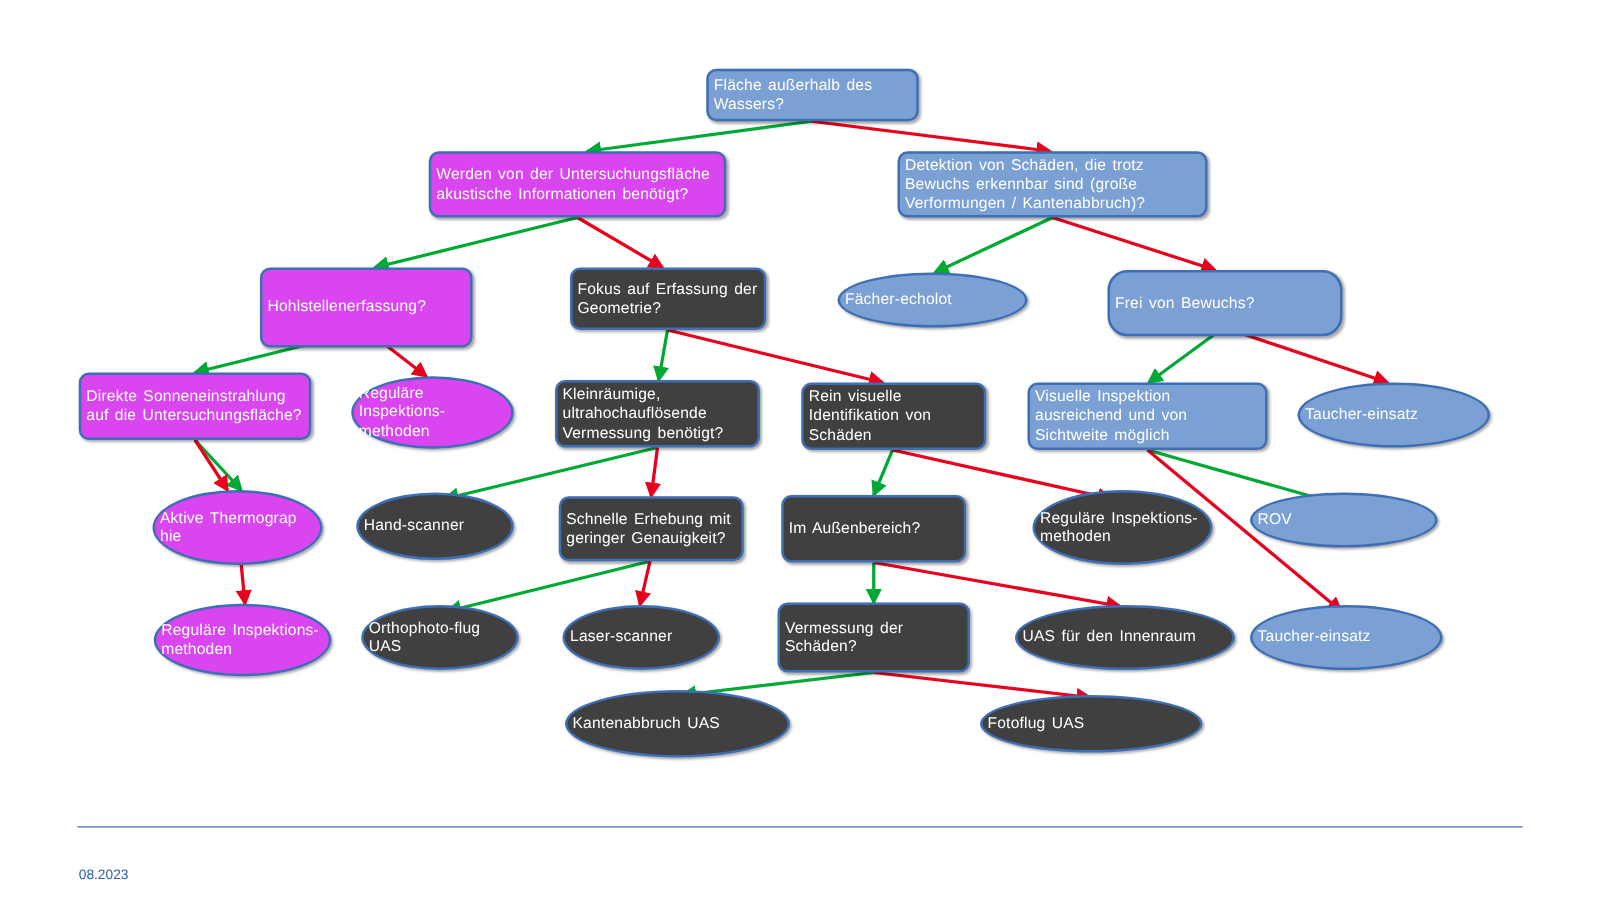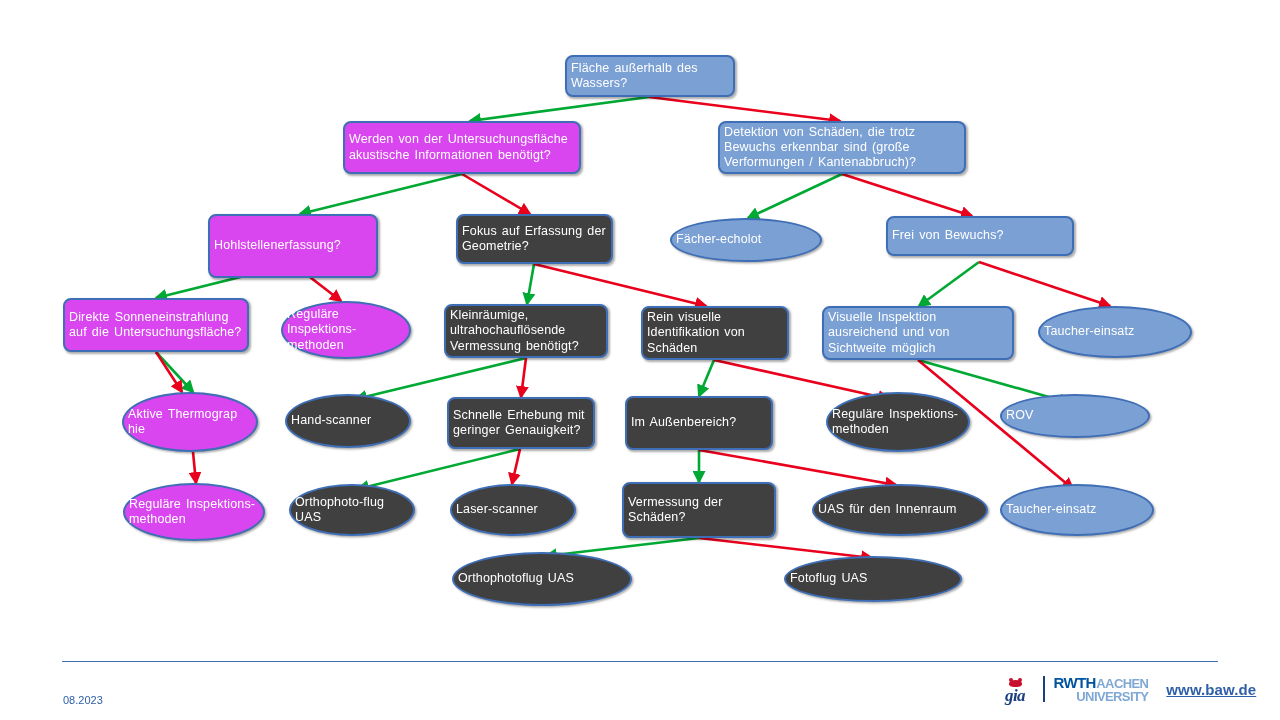--- a/index.html
+++ b/index.html
@@ -212,21 +212,21 @@
       </div>
       <div class="node rect fill-green" style="left: 208px; top: 214px; width: 170px; height: 64px;">
         <span class="txt">Hohlstellenerfassung?</span>
       </div>
       <div class="node rect fill-gray" style="left: 456px; top: 214px; width: 157px; height: 50px;">
         <span class="txt">Fokus auf Erfassung der Geometrie?</span>
       </div>
       <div class="node ellipse fill-blue" style="left: 670px; top: 218px; width: 152px; height: 44px;">
         <span class="txt">Fächer-echolot</span>
       </div>
-      <div class="node rect fill-blue" style="left: 886px; top: 216px; width: 188px; height: 40px;">
+      <div class="node rect fill-blue" style="left: 886px; top: 216px; width: 188px; height: 53px; border-radius: 16px;">
         <span class="txt">Frei von Bewuchs?</span>
       </div>
       <div class="node rect fill-green" style="left: 63px; top: 298px; width: 186px; height: 54px;">
         <span class="txt">Direkte Sonneneinstrahlung auf die Untersuchungsfläche?</span>
       </div>
       <div class="node ellipse fill-green" style="left: 281px; top: 301px; width: 130px; height: 58px;">
         <span class="txt">Reguläre Inspektions-methoden</span>
       </div>
       <div class="node rect fill-gray" style="left: 444px; top: 304px; width: 164px; height: 54px;">
         <span class="txt">Kleinräumige, ultrahochauflösende Vermessung benötigt?</span>
@@ -270,38 +270,23 @@
       <div class="node rect fill-gray" style="left: 622px; top: 482px; width: 154px; height: 56px;">
         <span class="txt">Vermessung der Schäden?</span>
       </div>
       <div class="node ellipse fill-gray" style="left: 812px; top: 484px; width: 176px; height: 52px;">
         <span class="txt">UAS für den Innenraum</span>
       </div>
       <div class="node ellipse fill-blue" style="left: 1000px; top: 484px; width: 154px; height: 52px;">
         <span class="txt">Taucher-einsatz</span>
       </div>
       <div class="node ellipse fill-gray" style="left: 452px; top: 552px; width: 180px; height: 54px;">
-        <span class="txt">Orthophotoflug UAS</span>
+        <span class="txt">Kantenabbruch UAS</span>
       </div>
       <div class="node ellipse fill-gray" style="left: 784px; top: 556px; width: 178px; height: 46px;">
         <span class="txt">Fotoflug UAS</span>
       </div>
     </div>
 
   <div id="footer-rule"></div>
   <div id="footer-date">08.2023</div>
 
-  <div id="logo-block">
-    <div id="gia-logo">
-      <div id="gia-crown"></div>
-      <div id="gia-word">gia</div>
-    </div>
-    <div id="logo-divider"></div>
-    <div id="rwth-logo">
-      <div class="rwth-row1">
-        <span id="rwth-main">RWTH</span>
-        <span id="rwth-aachen">AACHEN</span>
-      </div>
-      <div id="rwth-university">UNIVERSITY</div>
-    </div>
-    <a id="baw-url" href="#">www.baw.de</a>
-  </div>
 </div>
 
 </body></html>

